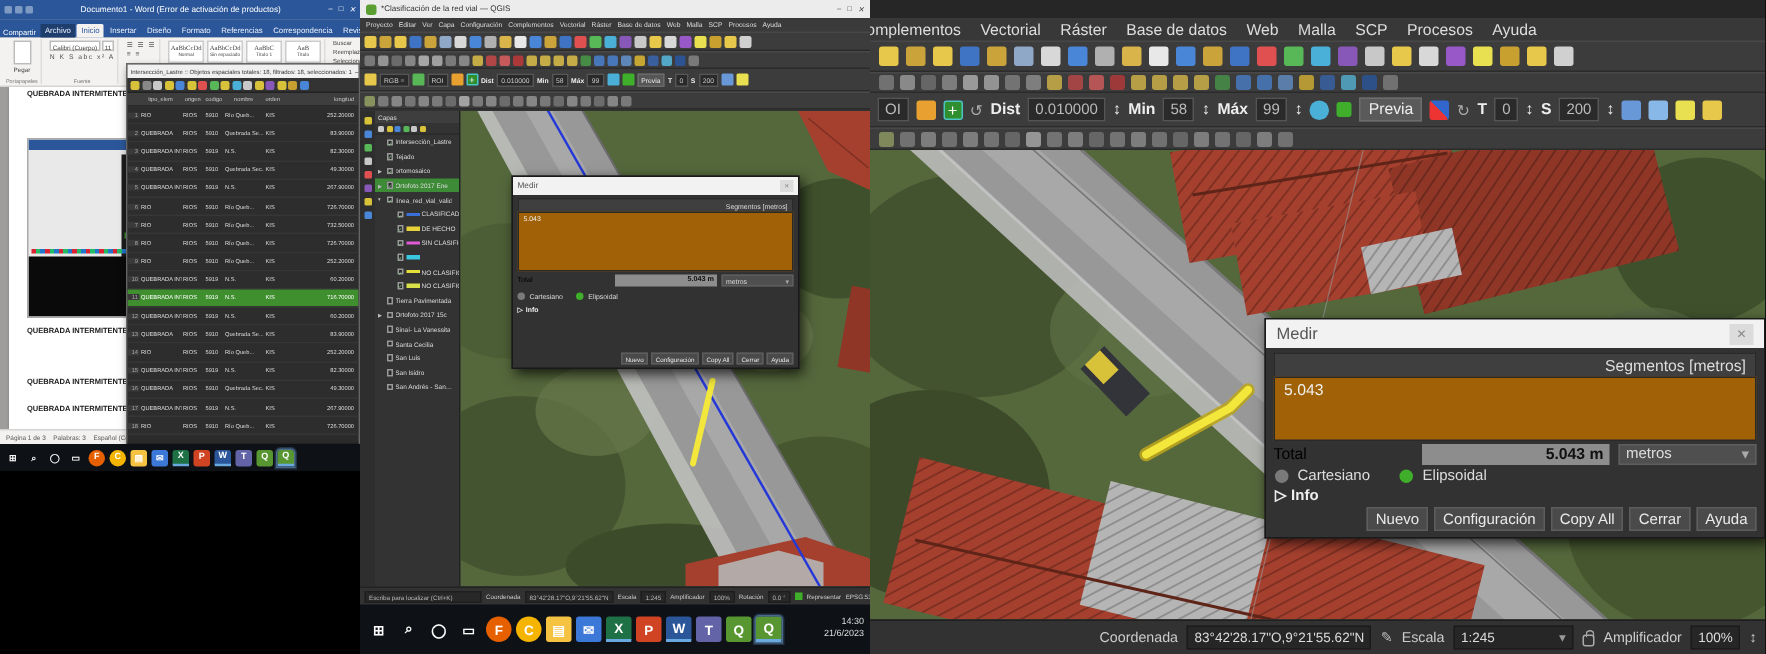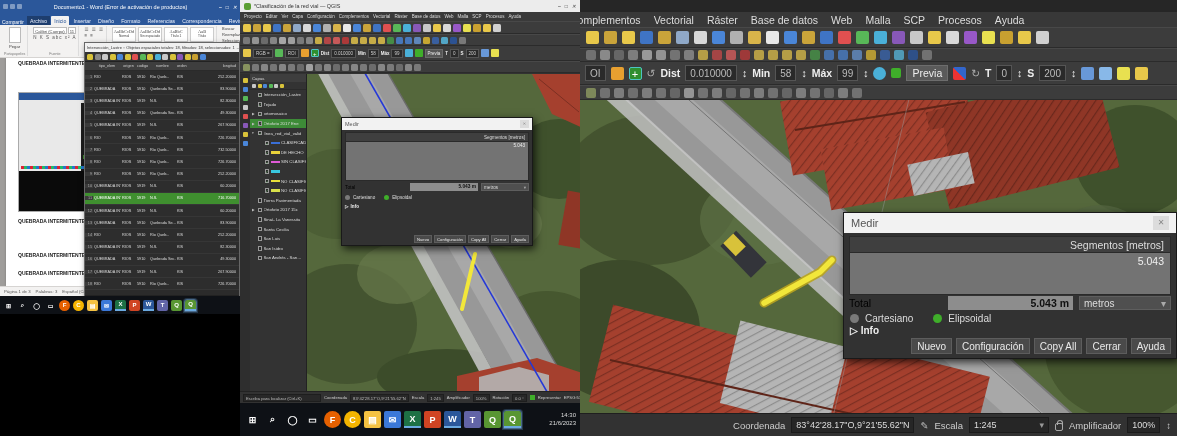--- a/index.html
+++ b/index.html
@@ -134,21 +134,21 @@
             display:flex;align-items:center;justify-content:flex-end;gap:6px;font-size:9.5px;color:#ccc;padding:0 6px;white-space:nowrap;}
   .rsbox{background:#262626;border:1px solid #1b1b1b;padding:0 4px;height:16px;line-height:15px;color:#ddd;font-size:9px;}
   .lockic{width:8px;height:8px;border:1.5px solid #aaa;border-radius:2px;position:relative;margin-top:3px;}
   .lockic::before{content:"";position:absolute;left:1px;top:-4px;width:4px;height:4px;border:1.5px solid #aaa;border-bottom:none;border-radius:3px 3px 0 0;}
 
   
   .measure{background:#323232;border:1px solid #191919;display:flex;flex-direction:column;box-shadow:2px 3px 8px #000b;}
   .ms-title{background:#f2f2f2;color:#555;display:flex;align-items:center;}
   .ms-close{margin-left:auto;background:#dcdcdc;color:#888;text-align:center;}
   .ms-seghdr{background:#3f3f3f;color:#ddd;text-align:right;border:1px solid #2a2a2a;border-bottom:none;}
-  .ms-list{background:#737373;color:#f0f0f0;text-align:right;border:1px solid #2a2a2a;}
+  .ms-list{background:#a16207;color:#f0f0f0;border:1px solid #2a2a2a;}
   .ms-total{display:flex;align-items:center;}
   .ms-tval{background:#8d8d8d;color:#101010;font-weight:700;text-align:right;}
   .ms-unit{background:#4f4f4f;color:#ddd;display:flex;align-items:center;border:1px solid #5e5e5e;}
   .ms-unit .ar{margin-left:auto;color:#aaa;}
   .ms-radios{display:flex;align-items:center;color:#ddd;}
   .rdot{border-radius:50%;flex:none;}
   .ms-info{color:#eee;font-weight:700;display:flex;align-items:center;}
   .ms-btns{display:flex;justify-content:flex-end;margin-top:auto;}
   .ms-btn{background:#4a4a4a;border:1px solid #5d5d5d;color:#eaeaea;text-align:center;}
 

